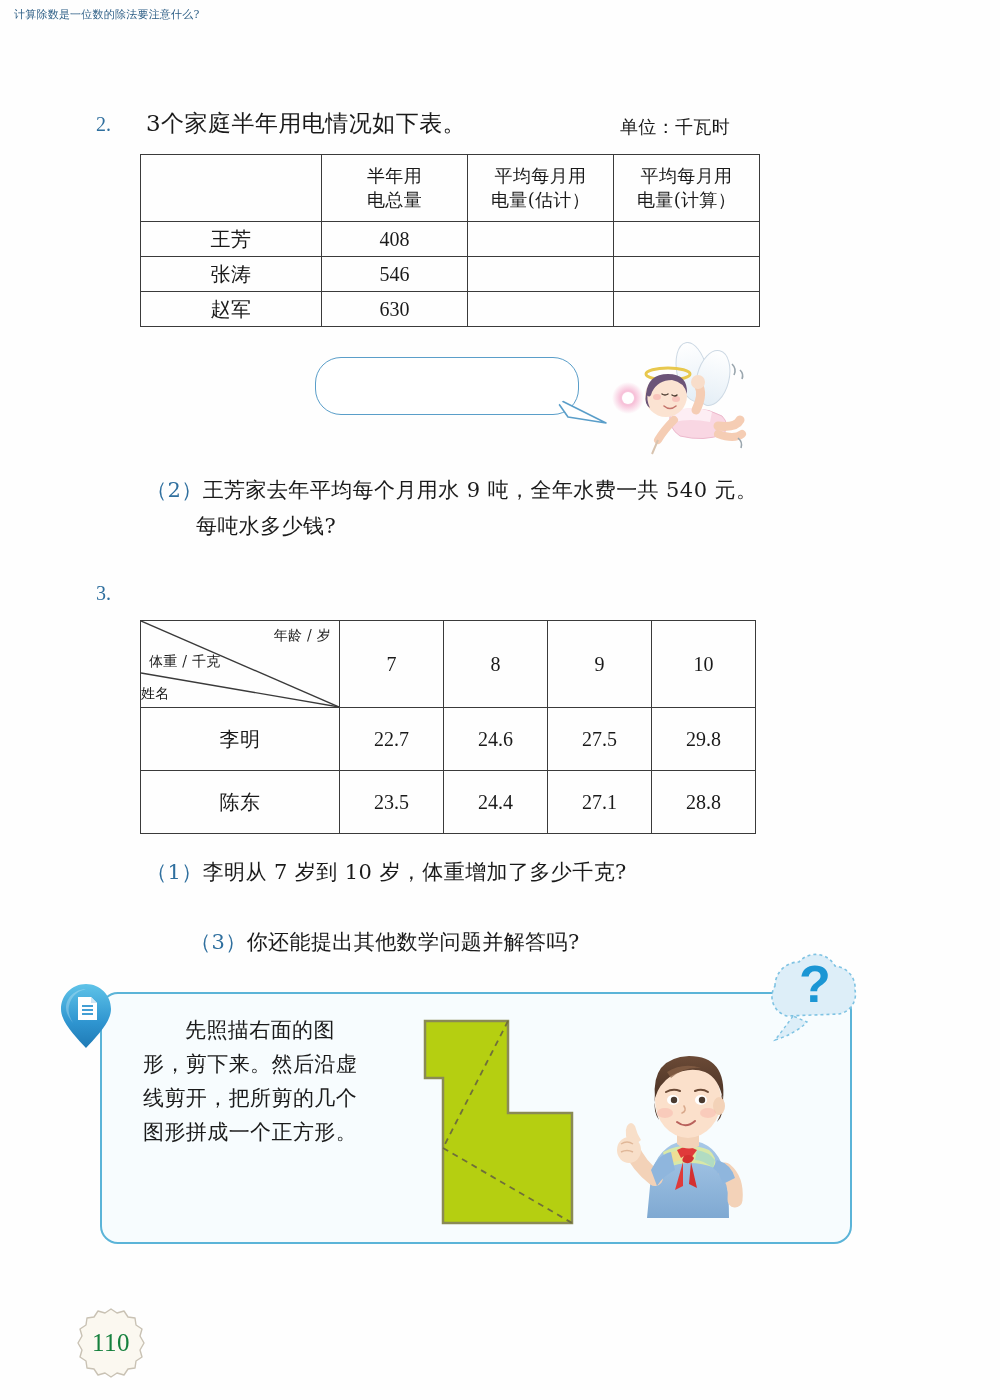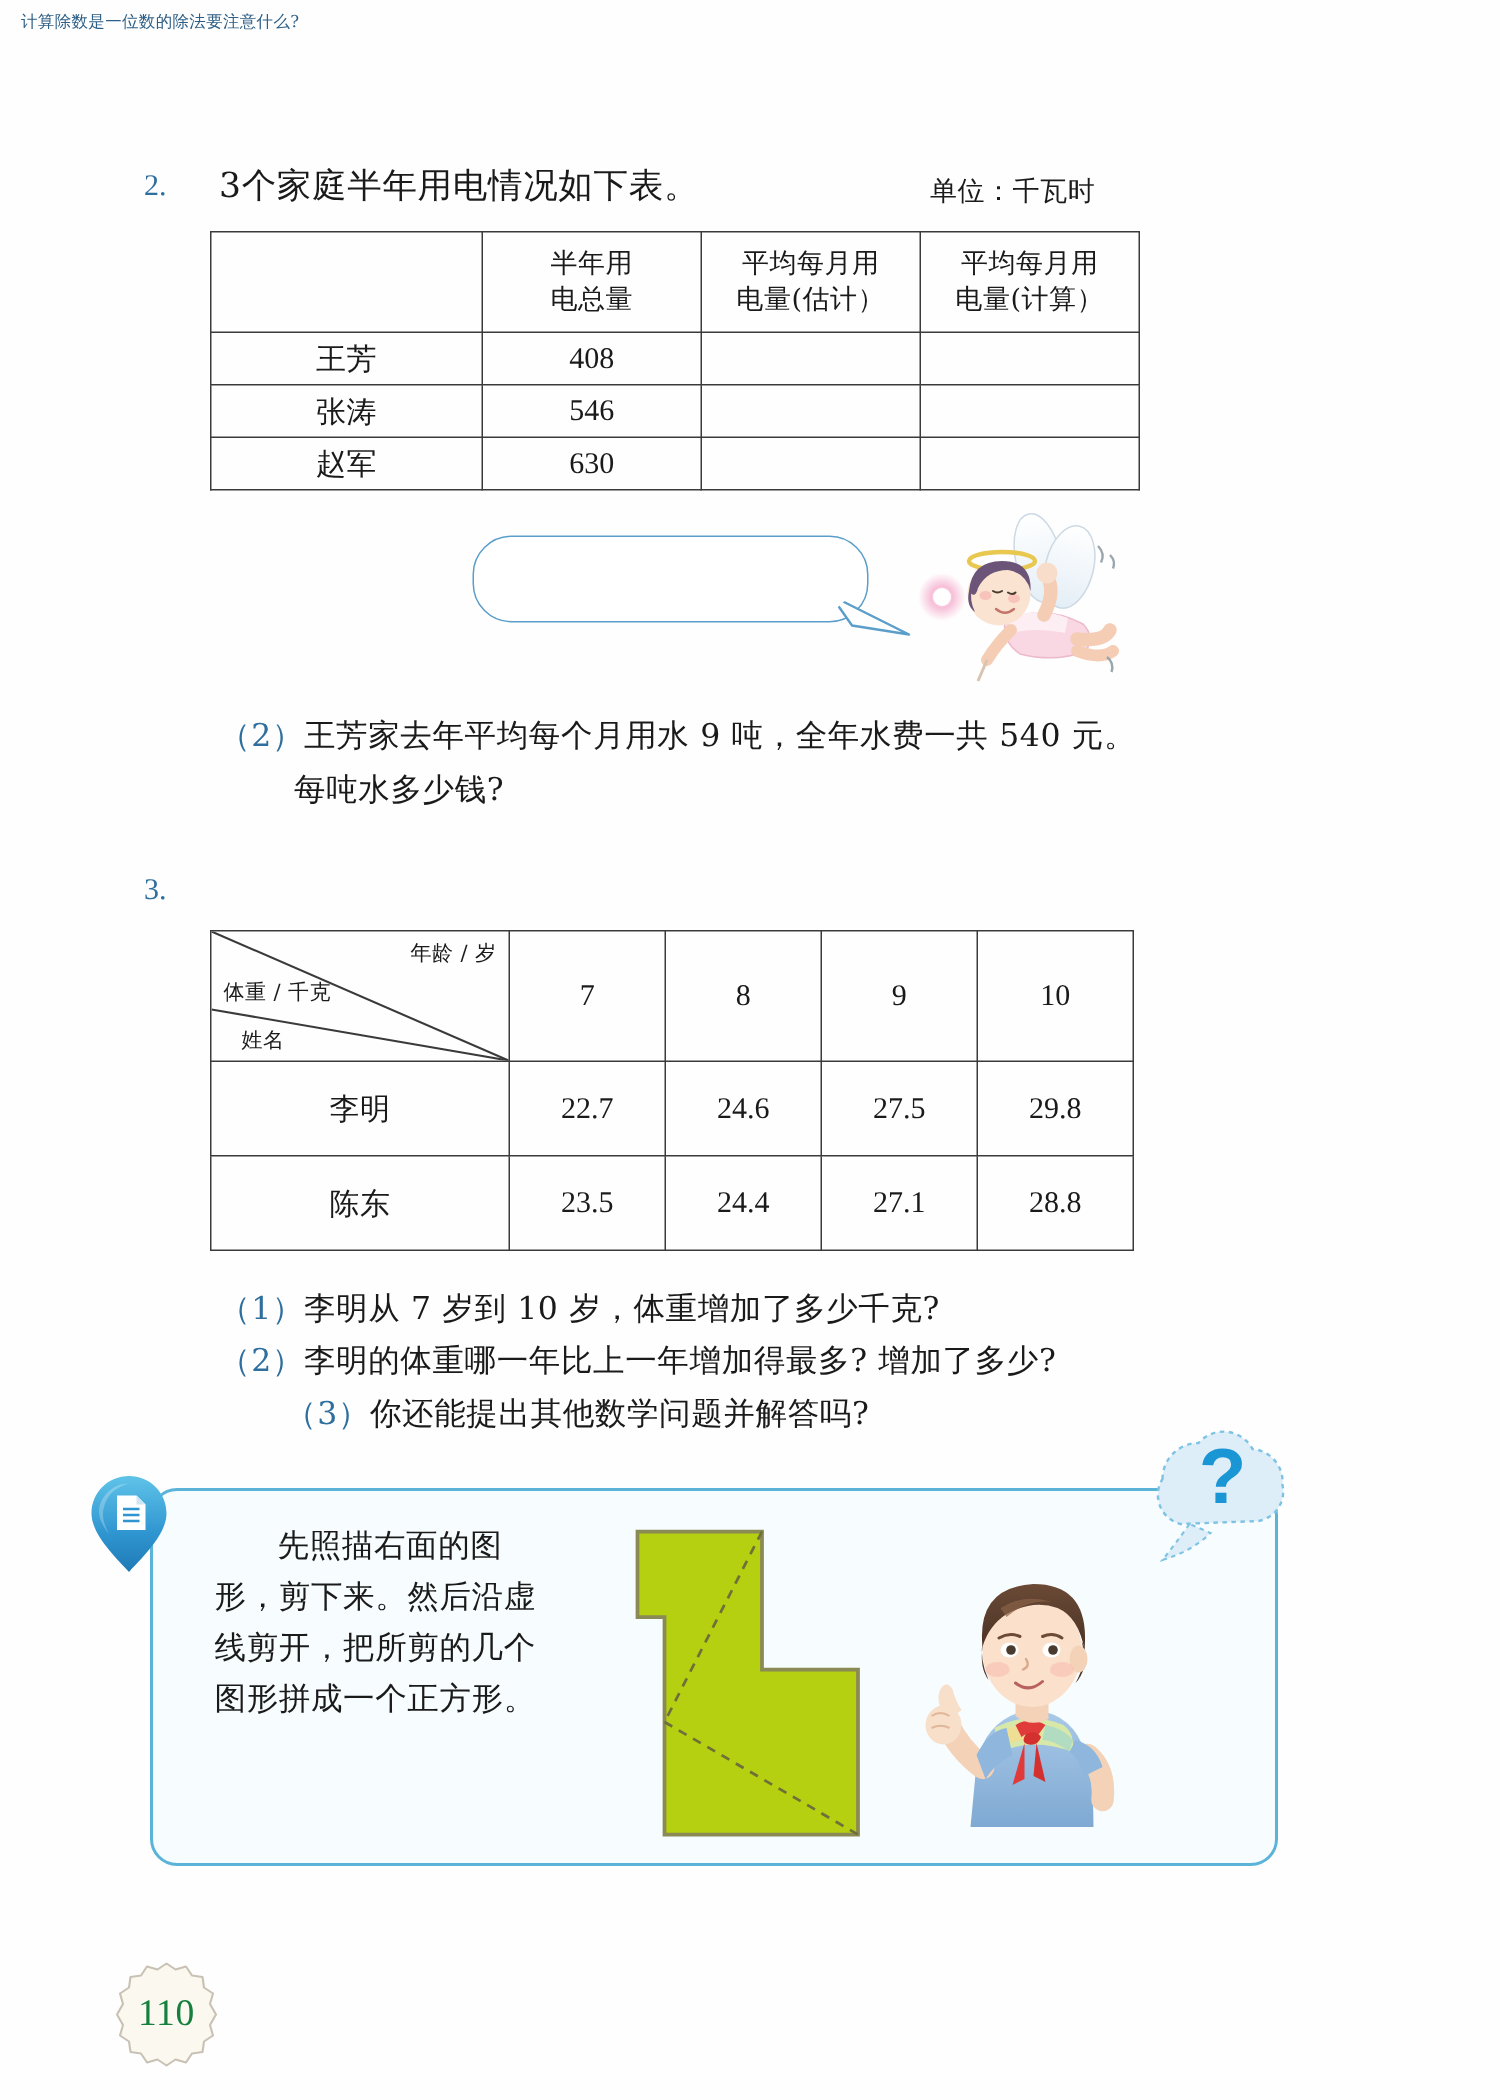--- a/index.html
+++ b/index.html
@@ -137,21 +137,21 @@
   #corner-cell { position: relative; padding: 0; }
   #corner-svg { position: absolute; left: 0; top: 0; width: 100%; height: 100%; }
   .corner-lbl {
     position: absolute;
     font-size: 14px;
     white-space: nowrap;
     color: #1a1a1a;
   }
   #corner-age    { right: 8px;  top: 6px; }
   #corner-weight { left: 8px;   top: 32px; }
-  #corner-name   { left: 20px;   bottom: 4px; }
+  #corner-name   { left: 0;   bottom: 4px; }
 
   
   #p3q1 { left: 146px; top: 858px; }
   #p3q2 { left: 146px; top: 893px; }
   #p3q3 { left: 146px; top: 928px; margin-left: 44px; }
 
   
   #activity-box {
     position: absolute;
     left: 100px;
@@ -369,23 +369,20 @@
       <td>24.4</td>
       <td>27.1</td>
       <td>28.8</td>
     </tr>
   </tbody>
     </table>
 
   <div class="qline cn" id="p3q1">
     <span class="qnum">（1）</span><span>李明从 7 岁到 10 岁，体重增加了多少千克?</span>
   </div>
-  <div class="qline cn" id="p3q2">
-    <span class="qnum">（2）</span><span>李明的体重哪一年比上一年增加得最多? 增加了多少?</span>
-  </div>
   <div class="qline cn" id="p3q3">
     <span class="qnum">（3）</span><span>你还能提出其他数学问题并解答吗?</span>
   </div>
 
   <div id="activity-box"></div>
 
   <svg id="bookmark-pin" viewBox="0 0 58 72">
     <defs>
       <linearGradient id="pinGrad" x1="0" y1="0" x2="0" y2="1">
         <stop offset="0%" stop-color="#5fc3e8"></stop>

